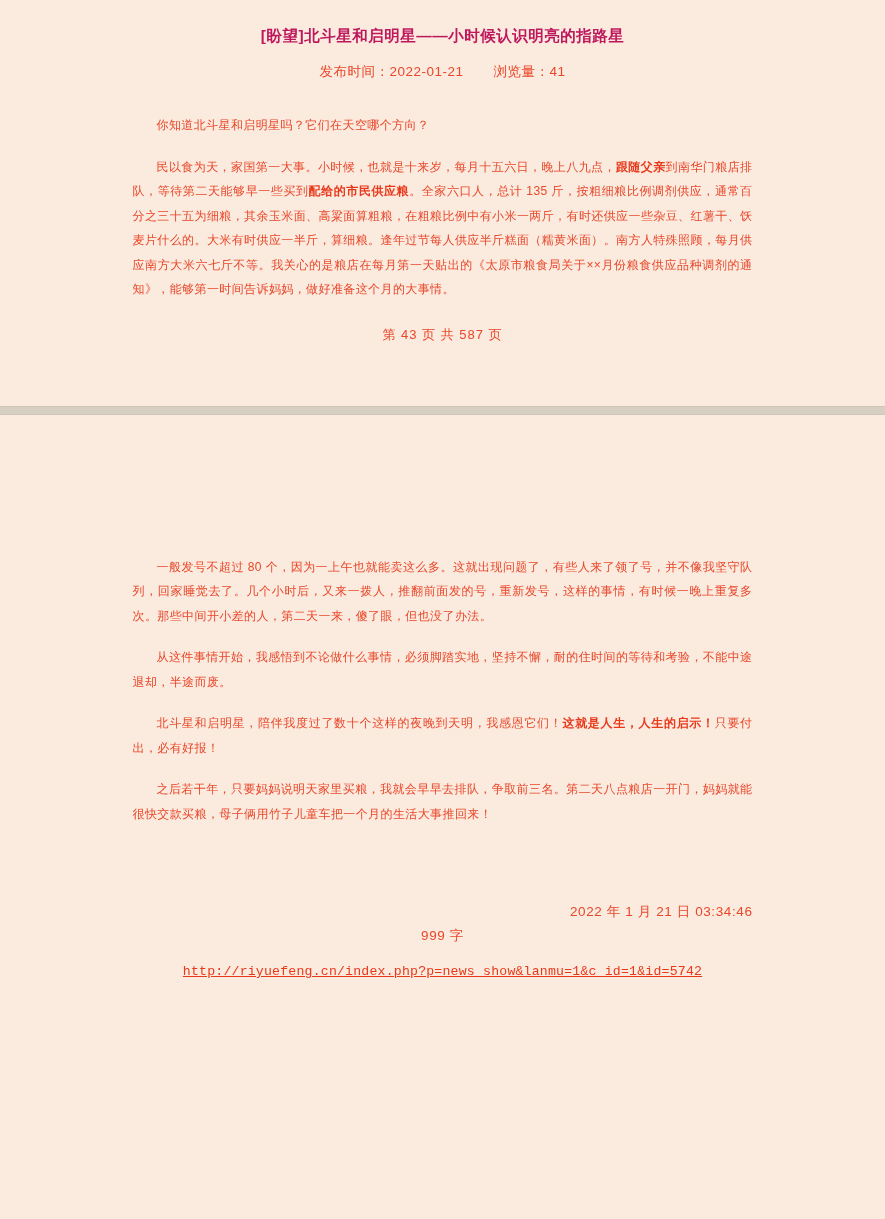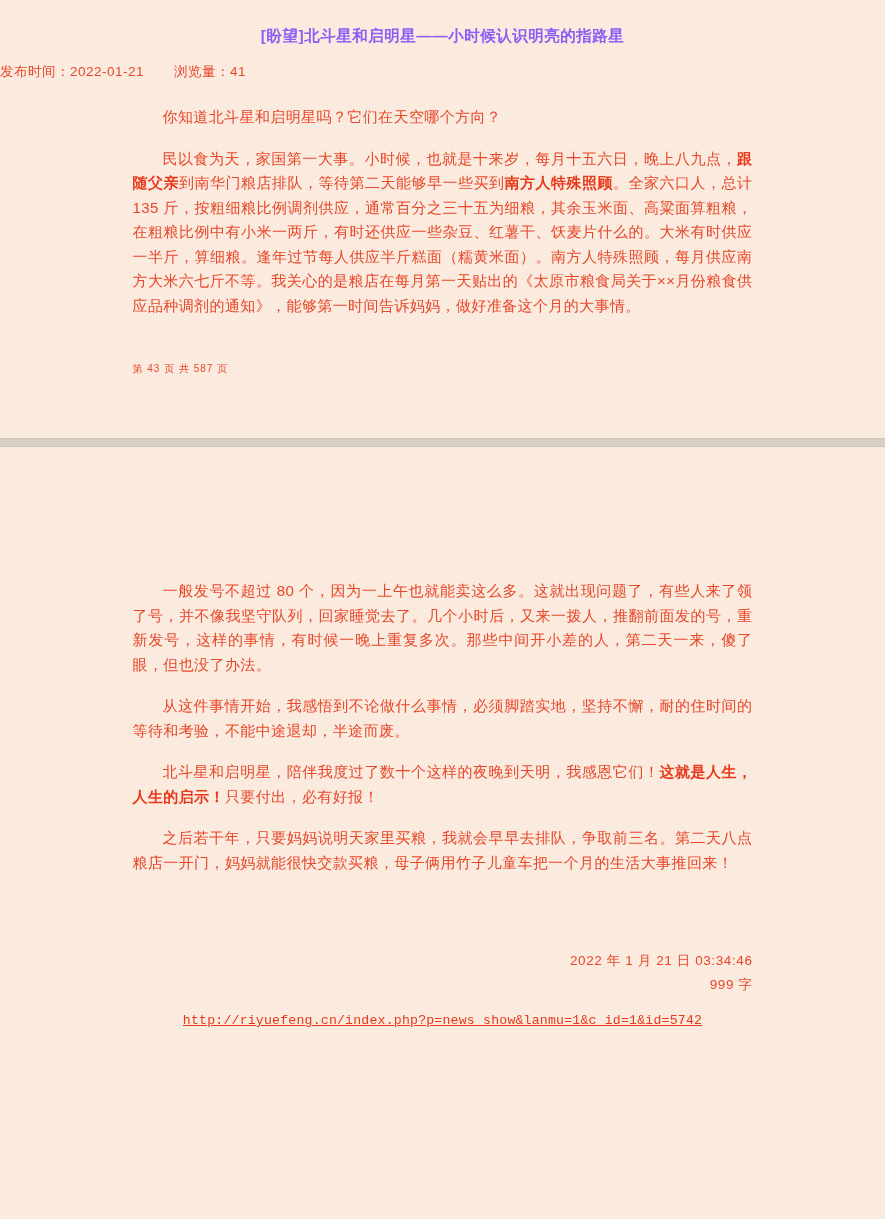--- a/index.html
+++ b/index.html
@@ -21,61 +21,61 @@
     background: #fbeade;
   }
   .section-top {
     padding: 0 0 0 0;
     background: #fbeade;
   }
   .doc-title {
     text-align: center;
     font-size: 15.5px;
     font-weight: bold;
-    color: #8b5cf6;
+    color: #be185d;
     letter-spacing: 0.5px;
     padding-top: 26px;
     font-family: "Liberation Sans", "DejaVu Sans", sans-serif;
   }
   .meta-line {
-    text-align: left;
+    text-align: center;
     font-size: 13.5px;
     color: #e8472a;
     margin-top: 16px;
     letter-spacing: 0.5px;
     font-family: "Liberation Sans", "DejaVu Sans", sans-serif;
   }
   .meta-line .gap {
     display: inline-block;
     width: 30px;
   }
   .body-wrap {
     width: 620px;
     margin: 0 auto;
     padding-top: 16px;
   }
   p.para {
-    font-size: 15px;
+    font-size: 12px;
     line-height: 24.5px;
-    margin: 8px 0 17px 0;
+    margin: 16px 0 17px 0;
     text-indent: 2em;
     text-align: justify;
     color: #e8472a;
     letter-spacing: 0.4px;
     font-family: "Liberation Sans", "DejaVu Sans", sans-serif;
   }
   b.em {
     font-weight: bold;
     color: #e8391b;
   }
   .page-footer {
-    text-align: left;
-    font-size: 10px;
+    text-align: center;
+    font-size: 13px;
     color: #e8472a;
-    margin-top: 44px;
+    margin-top: 24px;
     letter-spacing: 1px;
     font-family: "Liberation Sans", "DejaVu Sans", sans-serif;
   }
   .spacer-bottom {
     height: 62px;
   }
   .divider {
     height: 9px;
     width: 100%;
     background: #d6cfc2;
@@ -98,21 +98,21 @@
   }
   .tail .ts {
     text-align: right;
     font-size: 13.5px;
     color: #e8472a;
     letter-spacing: 0.6px;
     font-family: "Liberation Sans", "DejaVu Sans", sans-serif;
     margin-top: 38px;
   }
   .tail .wc {
-    text-align: right;
+    text-align: center;
     font-size: 13.5px;
     color: #e8472a;
     margin-top: 6px;
     letter-spacing: 0.6px;
     font-family: "Liberation Sans", "DejaVu Sans", sans-serif;
   }
   .url-line {
     text-align: center;
     margin-top: 16px;
     padding-bottom: 14px;
@@ -134,21 +134,21 @@
   <div class="section-top">
 
     <div class="doc-title">[盼望]北斗星和启明星——小时候认识明亮的指路星</div>
 
     <div class="meta-line">
       <span>发布时间：</span><span>2022-01-21</span><span class="gap"></span><span>浏览量：</span><span>41</span>
     </div>
 
     <div class="body-wrap">
       <p class="para" id="para-top-0">你知道北斗星和启明星吗？它们在天空哪个方向？</p>
-      <p class="para" id="para-top-1">民以食为天，家国第一大事。小时候，也就是十来岁，每月十五六日，晚上八九点，<b class="em">跟随父亲</b>到南华门粮店排队，等待第二天能够早一些买到<b class="em">南方人特殊照顾</b>。全家六口人，总计 135 斤，按粗细粮比例调剂供应，通常百分之三十五为细粮，其余玉米面、高粱面算粗粮，在粗粮比例中有小米一两斤，有时还供应一些杂豆、红薯干、饫麦片什么的。大米有时供应一半斤，算细粮。逢年过节每人供应半斤糕面（糯黄米面）。南方人特殊照顾，每月供应南方大米六七斤不等。我关心的是粮店在每月第一天贴出的《太原市粮食局关于××月份粮食供应品种调剂的通知》，能够第一时间告诉妈妈，做好准备这个月的大事情。</p>
+      <p class="para" id="para-top-1">民以食为天，家国第一大事。小时候，也就是十来岁，每月十五六日，晚上八九点，<b class="em">跟随父亲</b>到南华门粮店排队，等待第二天能够早一些买到<b class="em">配给的市民供应粮</b>。全家六口人，总计 135 斤，按粗细粮比例调剂供应，通常百分之三十五为细粮，其余玉米面、高粱面算粗粮，在粗粮比例中有小米一两斤，有时还供应一些杂豆、红薯干、饫麦片什么的。大米有时供应一半斤，算细粮。逢年过节每人供应半斤糕面（糯黄米面）。南方人特殊照顾，每月供应南方大米六七斤不等。我关心的是粮店在每月第一天贴出的《太原市粮食局关于××月份粮食供应品种调剂的通知》，能够第一时间告诉妈妈，做好准备这个月的大事情。</p>
       <div class="page-footer">第 43 页 共 587 页</div>
     </div>
 
     <div class="spacer-bottom"></div>
   </div>
 
   <div class="divider"></div>
 
   <div class="section-bottom">
     <div class="blank-gap"></div>

